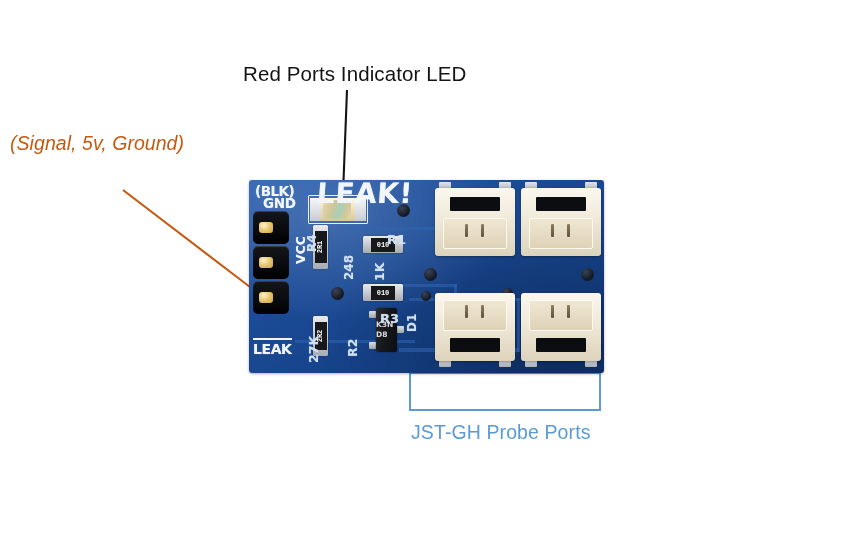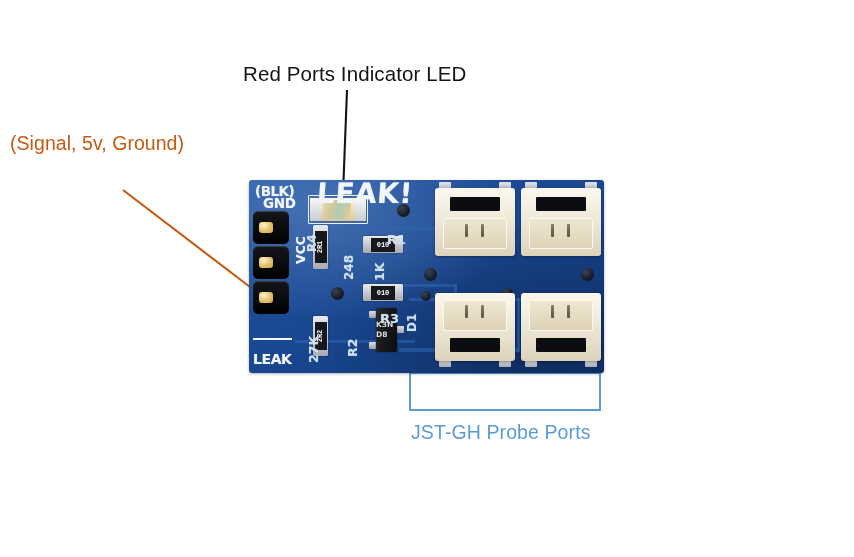--- a/index.html
+++ b/index.html
@@ -31,21 +31,21 @@
     color: #141414;
     letter-spacing: 0.1px;
   }
   #label-header {
     left: 14px;
     top: 131px;
     font-size: 19.5px;
     color: #C55A11;
     letter-spacing: 0.05px;
   }
-  #label-header .l2 { display: block; margin-left: -4px; }
+  #label-header .l2 { display: block; margin-left: -4px; font-style: italic; }
   #label-ports {
     left: 411px;
     top: 420px;
     font-size: 19.5px;
     color: #5B9BD5;
     letter-spacing: 0.1px;
     text-align: right;
   }
 
   
@@ -339,21 +339,21 @@
     <div class="trace" style="left:150px; top:168px; width:120px;height:4px;"></div>
     <div class="trace" style="left:268px; top:118px; width:3px;  height:54px;"></div>
     <div class="trace" style="left:160px; top:118px; width:112px;height:3px;"></div>
     <div class="trace" style="left:46px;  top:160px; width:120px;height:3px;"></div>
 
     <div class="silk" style="left:6px; top:3px; font-size:13.5px; letter-spacing:-0.5px;">(BLK)</div>
     <div class="silk" style="left:14px; top:15px; font-size:13.5px; letter-spacing:-0.3px;">GND</div>
 
     <div class="silk" style="left:68px; top:-3px; font-size:28px; letter-spacing:0.5px; transform:skewX(-4deg);">LEAK!</div>
 
-    <div class="silk" style="left:4px; top:158px; font-size:14px; letter-spacing:-0.4px; border-top:2px solid #f2f6fb; padding-top:11px;">LEAK</div>
+    <div class="silk" style="left:4px; top:158px; font-size:14px; letter-spacing:-0.4px; border-top:2px solid #f2f6fb; padding-top:1px;">LEAK</div>
 
     <div class="silk" style="left:44px; top:84px; font-size:12.5px; transform:rotate(-90deg); transform-origin:left top;">VCC</div>
 
     <div class="silk silk-dim" style="left:56px; top:72px; font-size:12px; transform:rotate(-90deg); transform-origin:left top;">R4</div>
 
     <div class="silk silk-dim" style="left:93px; top:100px; font-size:12px; transform:rotate(-90deg); transform-origin:left top;">248</div>
 
     <div class="silk silk-dim" style="left:57px; top:183px; font-size:12.5px; transform:rotate(-90deg); transform-origin:left top;">27K</div>
 
     <div class="silk silk-dim" style="left:96px; top:177px; font-size:12.5px; transform:rotate(-90deg); transform-origin:left top;">R2</div>

